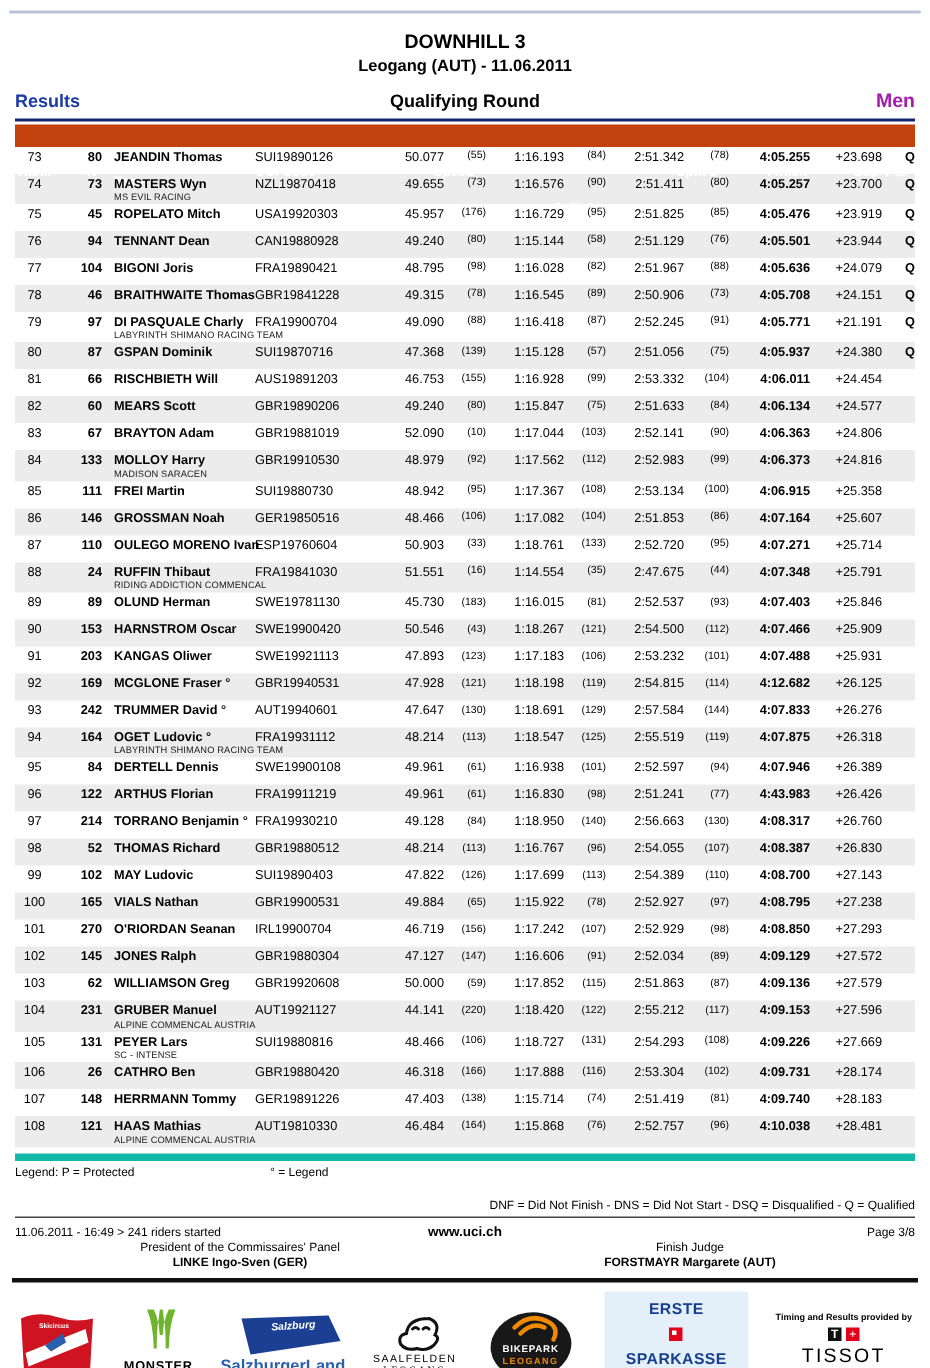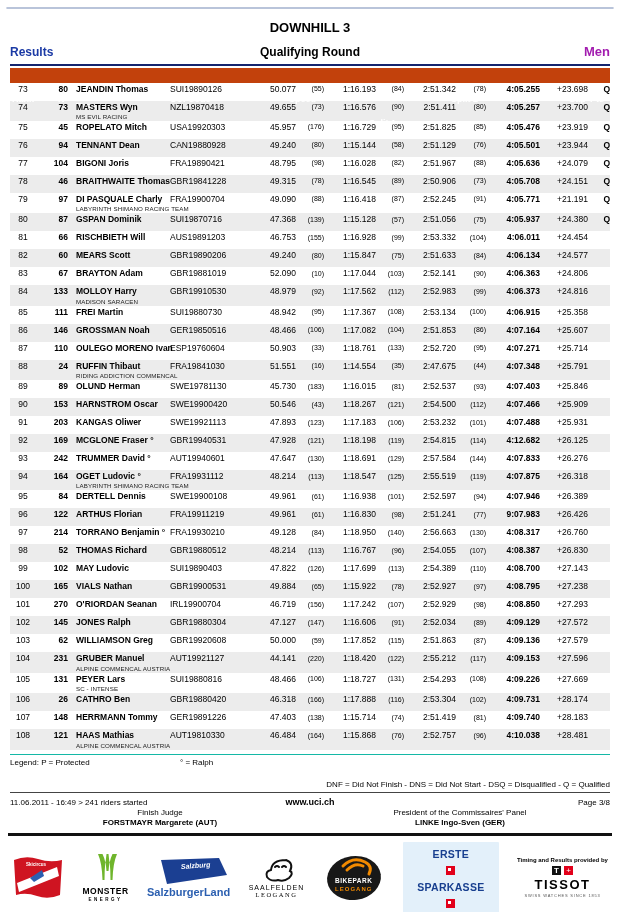--- a/index.html
+++ b/index.html
@@ -45,21 +45,21 @@
   .rider-name{font-weight:bold;}
   .rider-team{font-size:6.2px;color:#222;letter-spacing:.1px;margin-top:.5px;}
   .c-code{padding-left:2px;}
   .c-num{text-align:right;}
   .c-pr{text-align:right;font-size:7px;padding-top:.5px;}
   .c-fin{text-align:right;font-weight:bold;}
   .c-gap{text-align:right;}
   .c-pts{text-align:right;font-weight:bold;}
 
   
-  .legend{margin:4px 10px 0;border-top:1px solid #14b8a6;border-bottom:1px solid #444;display:flex;font-size:8px;padding:3px 0;}
+  .legend{margin:4px 10px 0;border-top:5px solid #14b8a6;border-bottom:1px solid #444;display:flex;font-size:8px;padding:3px 0;}
   .legend .lg1{width:170px;}
   .legend .lg2{width:140px;}
   .legend .lg3{flex:1;text-align:right;margin-top:22px;}
   .foot1{margin:4px 10px 0;display:flex;font-size:8px;align-items:baseline;}
   .foot1 .fl{flex:1.2;}
   .foot1 .fc{flex:.8;text-align:center;font-weight:bold;font-size:9px;}
   .foot1 .fr{flex:1.2;text-align:right;}
   .officials{margin:1px 10px 0;display:flex;font-size:8px;}
   .off{flex:1;text-align:center;}
   .off .role{margin-bottom:1px;}
@@ -86,21 +86,21 @@
   .bp-b2{position:absolute;top:32px;left:0;right:0;text-align:center;color:#f28a00;font-size:6px;font-weight:bold;letter-spacing:1px;}
   .erste{background:#e3f0fa;border-radius:1px;display:flex;align-items:center;gap:6px;padding:6px 14px;}
   .erste .w{color:#183f8f;font-weight:bold;font-size:10.5px;letter-spacing:.3px;}
   .emark{width:9px;height:9px;background:#e2001a;position:relative;}
   .emark::after{content:"";position:absolute;left:2px;top:2px;width:3px;height:3px;background:#fff;}
   .tissot{align-items:center;}
   .tissot-prov{font-size:6px;font-weight:bold;margin-bottom:3px;}
   .tissot-row{display:flex;align-items:center;gap:3px;}
   .t-tile{width:9px;height:9px;background:#111;color:#fff;font-size:8px;font-weight:bold;line-height:9px;text-align:center;}
   .t-swiss{width:9px;height:9px;background:#e2001a;color:#fff;font-size:8px;line-height:9px;text-align:center;}
-  .tissot-name{font-size:13px;font-weight:bold;letter-spacing:1.5px;margin-top:2px;}
+  .tissot-name{font-size:13px;font-weight:normal;letter-spacing:1.5px;margin-top:2px;}
   .tissot-sub{font-size:4px;color:#555;letter-spacing:.8px;margin-top:1px;}
 </style>
 </head>
 <body>
 
 <div class="page">
 
   <div class="banner">
     <div class="banner-main">
 
@@ -113,20 +113,21 @@
         
       </div>
       <svg class="crescent-blue" width="34" height="70" viewBox="0 0 34 70">
         <path d="M26 3 A34 34 0 0 0 26 67" stroke="#2e9fd8" stroke-width="7" fill="none" stroke-linecap="round"></path>
       </svg>
     </div>
 
   </div>
 
   <div class="evt-title">DOWNHILL 3</div>
+  <div class="evt-sub">Leogang (AUT) - 11.06.2011</div>
 
   <div class="section-row">
     <div class="left">Results</div>
     <div class="center">Qualifying Round</div>
     <div class="right">Men</div>
   </div>
 
   <div class="tbl">
     <div class="tbl-topline"></div>
     <div class="grid t-head">
@@ -586,21 +587,21 @@
         <div class="rider-name">ARTHUS Florian</div>
 
       </div>
       <div class="c-code">FRA19911219</div>
       <div class="c-num">49.961</div>
       <div class="c-pr">(61)</div>
       <div class="c-num">1:16.830</div>
       <div class="c-pr">(98)</div>
       <div class="c-num">2:51.241</div>
       <div class="c-pr">(77)</div>
-      <div class="c-fin">9:07.983</div>
+      <div class="c-fin">4:43.983</div>
       <div class="c-gap">+26.426</div>
       <div class="c-pts"></div>
     </div>
 
     <div class="grid t-row">
       <div class="c-rank">97</div>
       <div class="c-no">214</div>
       <div class="c-name">
         <div class="rider-name">TORRANO Benjamin °</div>
 
@@ -823,38 +824,38 @@
       <div class="c-pr">(96)</div>
       <div class="c-fin">4:10.038</div>
       <div class="c-gap">+28.481</div>
       <div class="c-pts"></div>
     </div>
   </div>
   </div>
 
   <div class="legend">
     <div class="lg1">Legend: P = Protected</div>
-    <div class="lg2">° = Ralph</div>
+    <div class="lg2">° = Legend</div>
     <div class="lg3">DNF = Did Not Finish - DNS = Did Not Start - DSQ = Disqualified - Q = Qualified</div>
   </div>
 
   <div class="foot1">
     <div class="fl">11.06.2011 - 16:49 &gt; 241 riders started</div>
     <div class="fc">www.uci.ch</div>
     <div class="fr">Page 3/8</div>
   </div>
 
   <div class="officials">
     <div class="off">
+      <div class="role">President of the Commissaires' Panel</div>
+      <div class="person">LINKE Ingo-Sven (GER)</div>
+    </div>
+    <div class="off">
       <div class="role">Finish Judge</div>
       <div class="person">FORSTMAYR Margarete (AUT)</div>
-    </div>
-    <div class="off">
-      <div class="role">President of the Commissaires' Panel</div>
-      <div class="person">LINKE Ingo-Sven (GER)</div>
     </div>
   </div>
 
   <div class="bottom-rule"></div>
 
   <div class="sponsors">
 
     <div class="sp flag-wrap">
       <svg width="52" height="44" viewBox="0 0 52 44">
         <path d="M2 4 Q14 -1 26 3 T50 4 L48 39 Q36 44 25 40 T4 39 Z" fill="#cf1421"></path>

